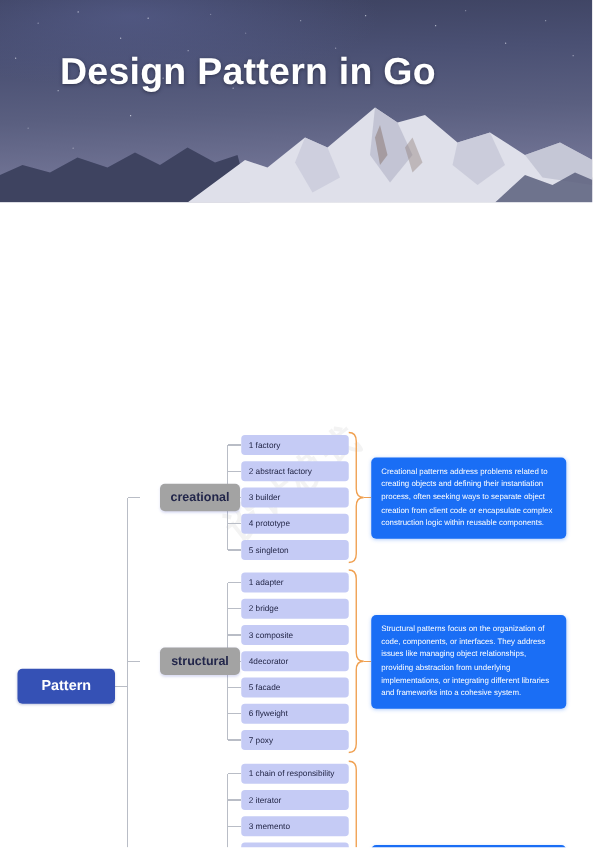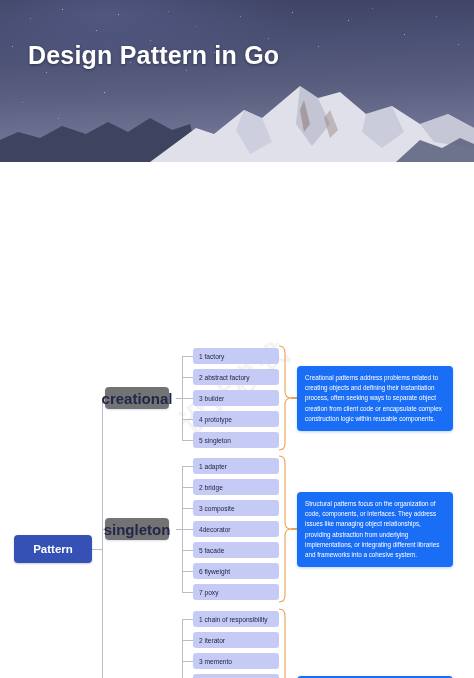--- a/index.html
+++ b/index.html
@@ -38,22 +38,22 @@
   }
   
   #ridge-far {
     position: absolute; left: 0; bottom: 0; width: 474px; height: 52px;
   }
   #ridge-near {
     position: absolute; left: 0; bottom: 0; width: 474px; height: 78px;
   }
   #hero-title {
     position: absolute;
-    left: 28px; top: 41px;
-    font-size: 25px;
+    left: 48px; top: 41px;
+    font-size: 30px;
     font-weight: bold;
     color: #ffffff;
     letter-spacing: 0.2px;
     text-shadow: 0 1px 3px rgba(20,22,40,0.55);
     white-space: nowrap;
   }
 
   
   #map {
     position: absolute; left: 0; top: 162px;
@@ -96,25 +96,25 @@
     top: 373px;
     width: 78px; height: 28px;
     background: #3551b5;
     color: #ffffff;
     font-size: 11.5px;
     font-weight: bold;
     box-shadow: 0 1px 2px rgba(40,55,130,0.25);
   }
   .cat-node {
     width: 64px; height: 22px;
-    background: #737373;
+    background: #a3a3a3;
     color: #22264a;
-    font-size: 15px;
+    font-size: 10px;
     font-weight: bold;
-    left: 105px;
+    left: 128px;
     box-shadow: 0 1px 2px rgba(90,100,200,0.22);
   }
   .leaf {
     position: absolute;
     left: 193px;
     width: 86px;
     height: 16px;
     background: #c5cbf5;
     border-radius: 3px;
     display: flex;
@@ -263,21 +263,21 @@
           <span>3 builder</span>
         </div>
         <div class="leaf" style="top: 249px;">
           <span>4 prototype</span>
         </div>
         <div class="leaf" style="top: 270px;">
           <span>5 singleton</span>
         </div>
         <div class="desc" style="top: 204px;"><span>Creational patterns address problems related to creating objects and defining their instantiation process, often seeking ways to separate object creation from client code or encapsulate complex construction logic within reusable components.</span></div>
         <div class="node cat-node" style="top: 356px;">
-          <span>singleton</span>
+          <span>structural</span>
         </div>
         <div class="leaf" style="top: 296px;">
           <span>1 adapter</span>
         </div>
         <div class="leaf" style="top: 317px;">
           <span>2 bridge</span>
         </div>
         <div class="leaf" style="top: 338px;">
           <span>3 composite</span>
         </div>

